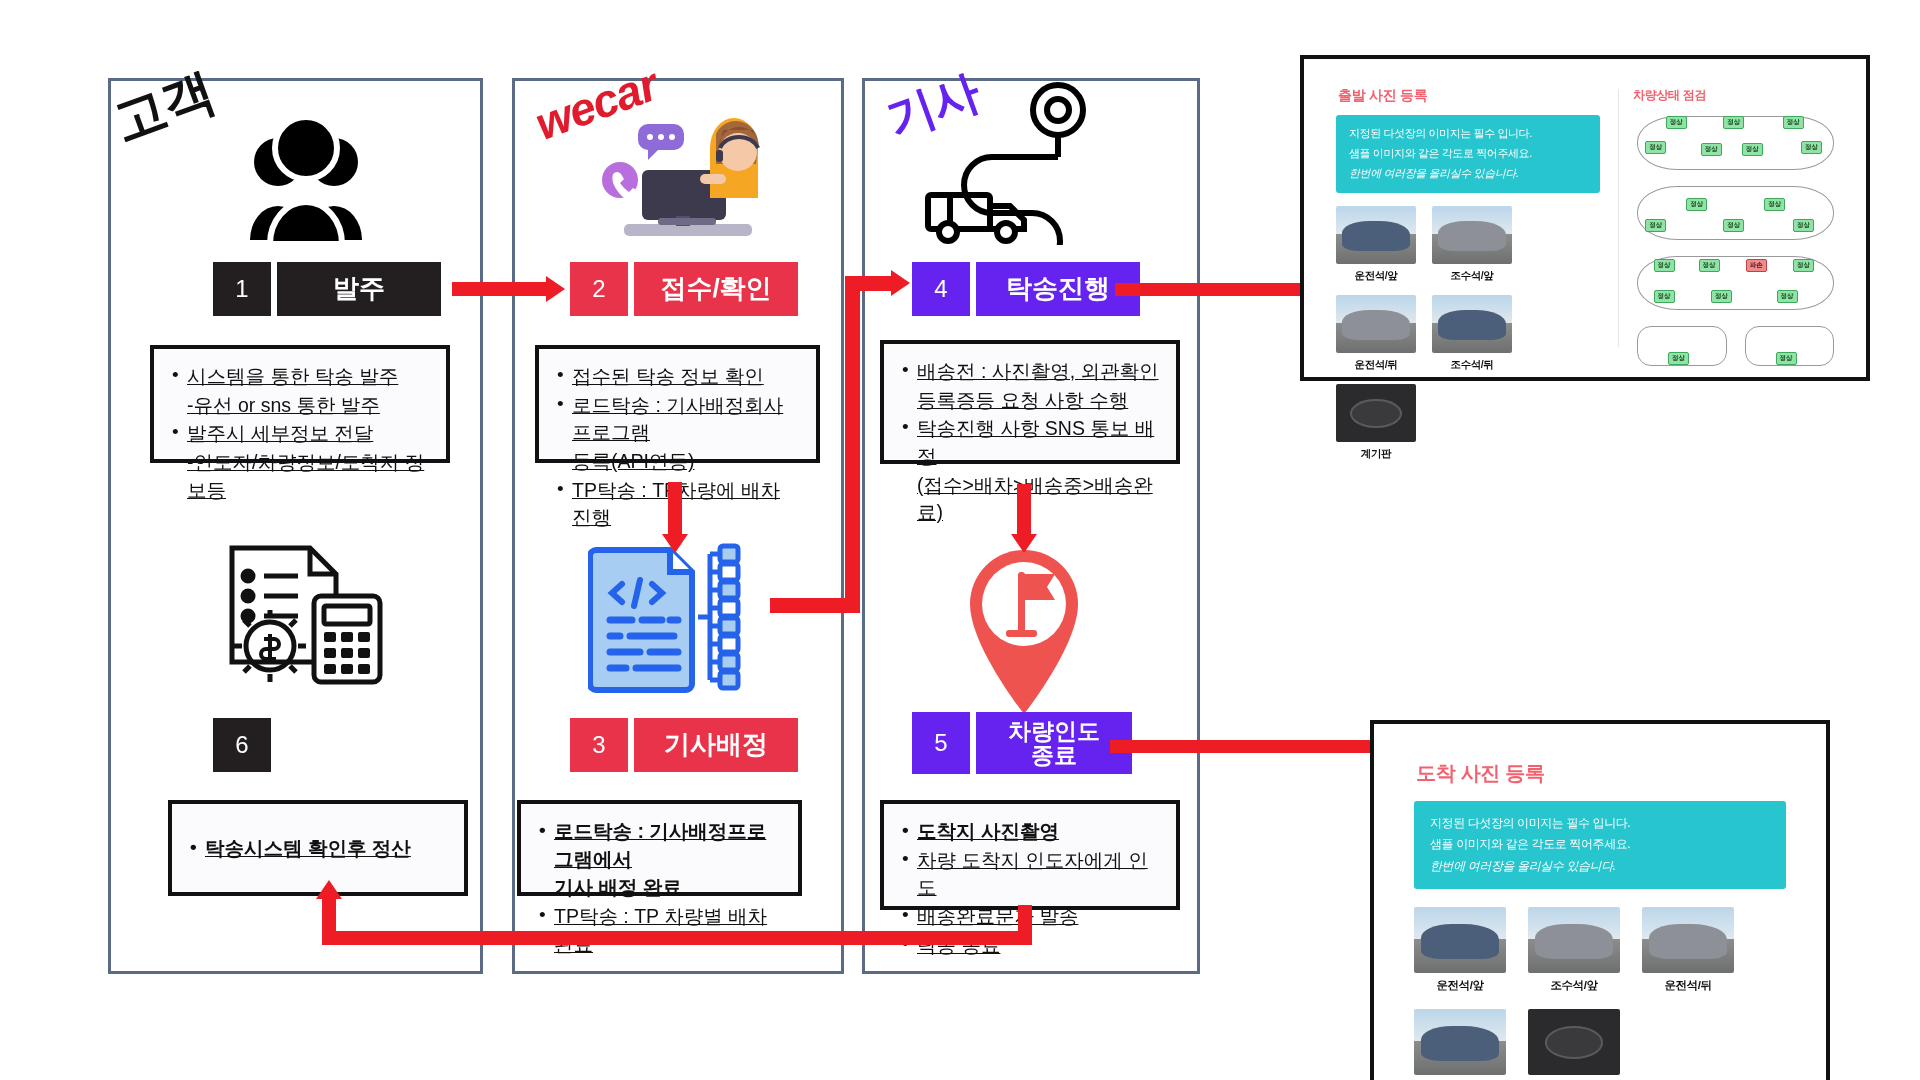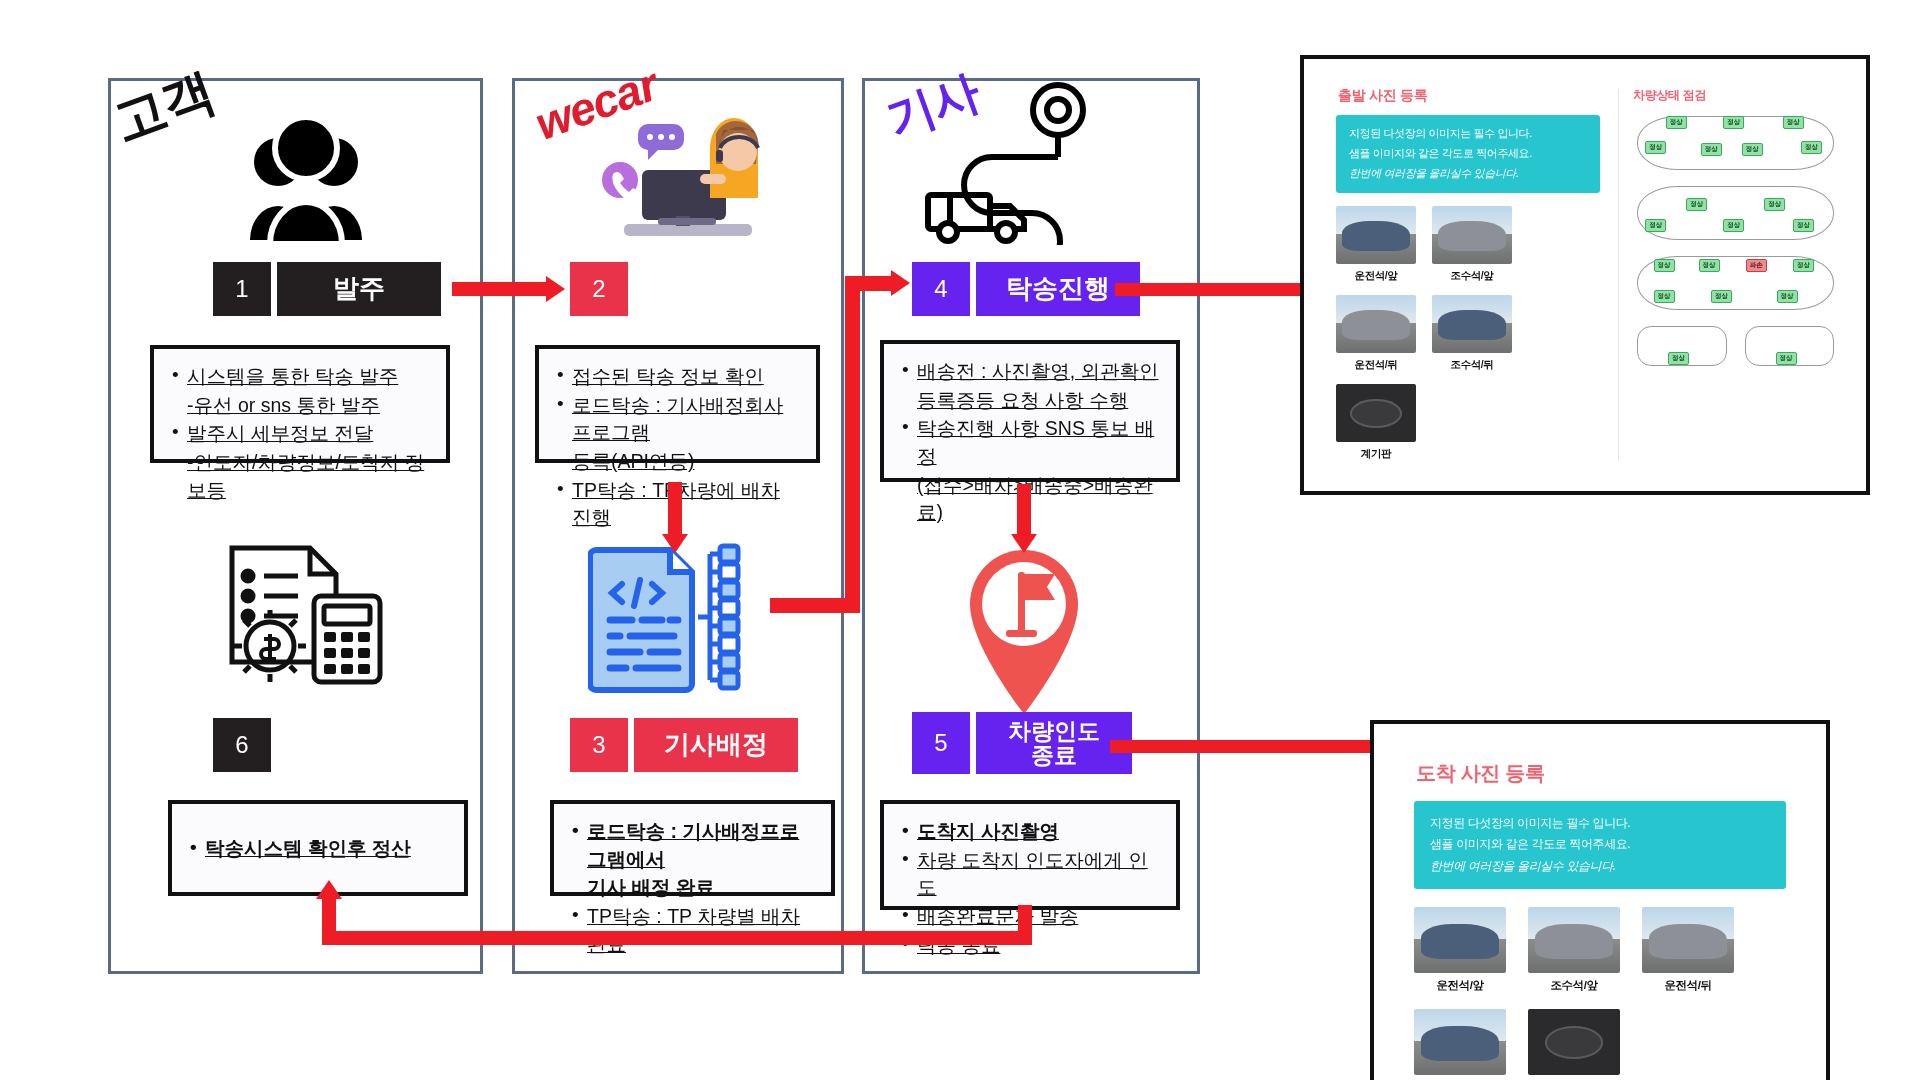--- a/index.html
+++ b/index.html
@@ -63,36 +63,36 @@
   .desc li{
     font-size:19.5px;color:#111111;line-height:1.42;white-space:pre-line;
     position:relative;padding-left:17px;margin-bottom:1px;text-decoration:underline;
   }
   .desc li::before{content:"\2022";position:absolute;left:2px;top:-1px;font-size:19px;}
   .desc li.sub::before{content:"";}
   .desc li.b{font-weight:bold;}
 
   #desc-1{left:150px;top:345px;width:300px;height:118px;}
   #desc-2{left:535px;top:345px;width:285px;height:118px;}
-  #desc-3{left:880px;top:340px;width:300px;height:142px;}
-  #desc-4{left:550px;top:800px;width:285px;height:96px;}
+  #desc-3{left:880px;top:340px;width:300px;height:124px;}
+  #desc-4{left:517px;top:800px;width:285px;height:96px;}
   #desc-5{left:880px;top:800px;width:300px;height:110px;}
   #desc-6{left:168px;top:800px;width:300px;height:96px;
           display:flex;align-items:center;}
 
   
   .bar{position:absolute;background:#ee1c25;}
   .tri{position:absolute;width:0;height:0;}
   .tri.right{border-top:13px solid transparent;border-bottom:13px solid transparent;border-left:19px solid #ee1c25;}
   .tri.down{border-left:13px solid transparent;border-right:13px solid transparent;border-top:19px solid #ee1c25;}
   .tri.up{border-left:13px solid transparent;border-right:13px solid transparent;border-bottom:19px solid #ee1c25;}
 
   
   .panel{position:absolute;border:4px solid #111111;background:#ffffff;box-sizing:border-box;}
-  #panel-depart{left:1300px;top:55px;width:570px;height:440px;}
+  #panel-depart{left:1300px;top:55px;width:570px;height:326px;}
   #panel-arrive{left:1370px;top:720px;width:460px;height:455px;}
   .panel-inner{position:absolute;inset:14px;background:#ffffff;display:flex;}
   .card{background:#ffffff;padding:14px 18px;box-sizing:border-box;}
   .card-title{font-size:14px;font-weight:bold;color:#f2616f;margin:0 0 10px 2px;letter-spacing:-.3px;}
   .notice{background:#27c5ce;color:#ffffff;border-radius:3px;padding:11px 13px;margin-bottom:13px;}
   .notice p{margin:0 0 4px 0;font-size:11px;line-height:1.45;letter-spacing:-.4px;}
   .notice p:last-child{margin-bottom:0;font-style:italic;}
   .thumbs{display:flex;flex-wrap:wrap;gap:12px 16px;}
   .thumb{width:80px;}
   .thumb .img{width:80px;height:58px;border-radius:2px;position:relative;overflow:hidden;}
@@ -247,20 +247,21 @@
 
   <div class="chip dark" id="chip-1">
     <div class="num">1</div>
     <div class="gap"></div>
     <div class="lbl">발주</div>
   </div>
 
   <div class="chip pink" id="chip-2">
     <div class="num">2</div>
     <div class="gap"></div>
+    <div class="lbl">접수/확인</div>
   </div>
 
   <div class="chip pink" id="chip-3">
     <div class="num">3</div>
     <div class="gap"></div>
     <div class="lbl">기사배정</div>
   </div>
 
   <div class="chip violet" id="chip-4">
     <div class="num">4</div>

